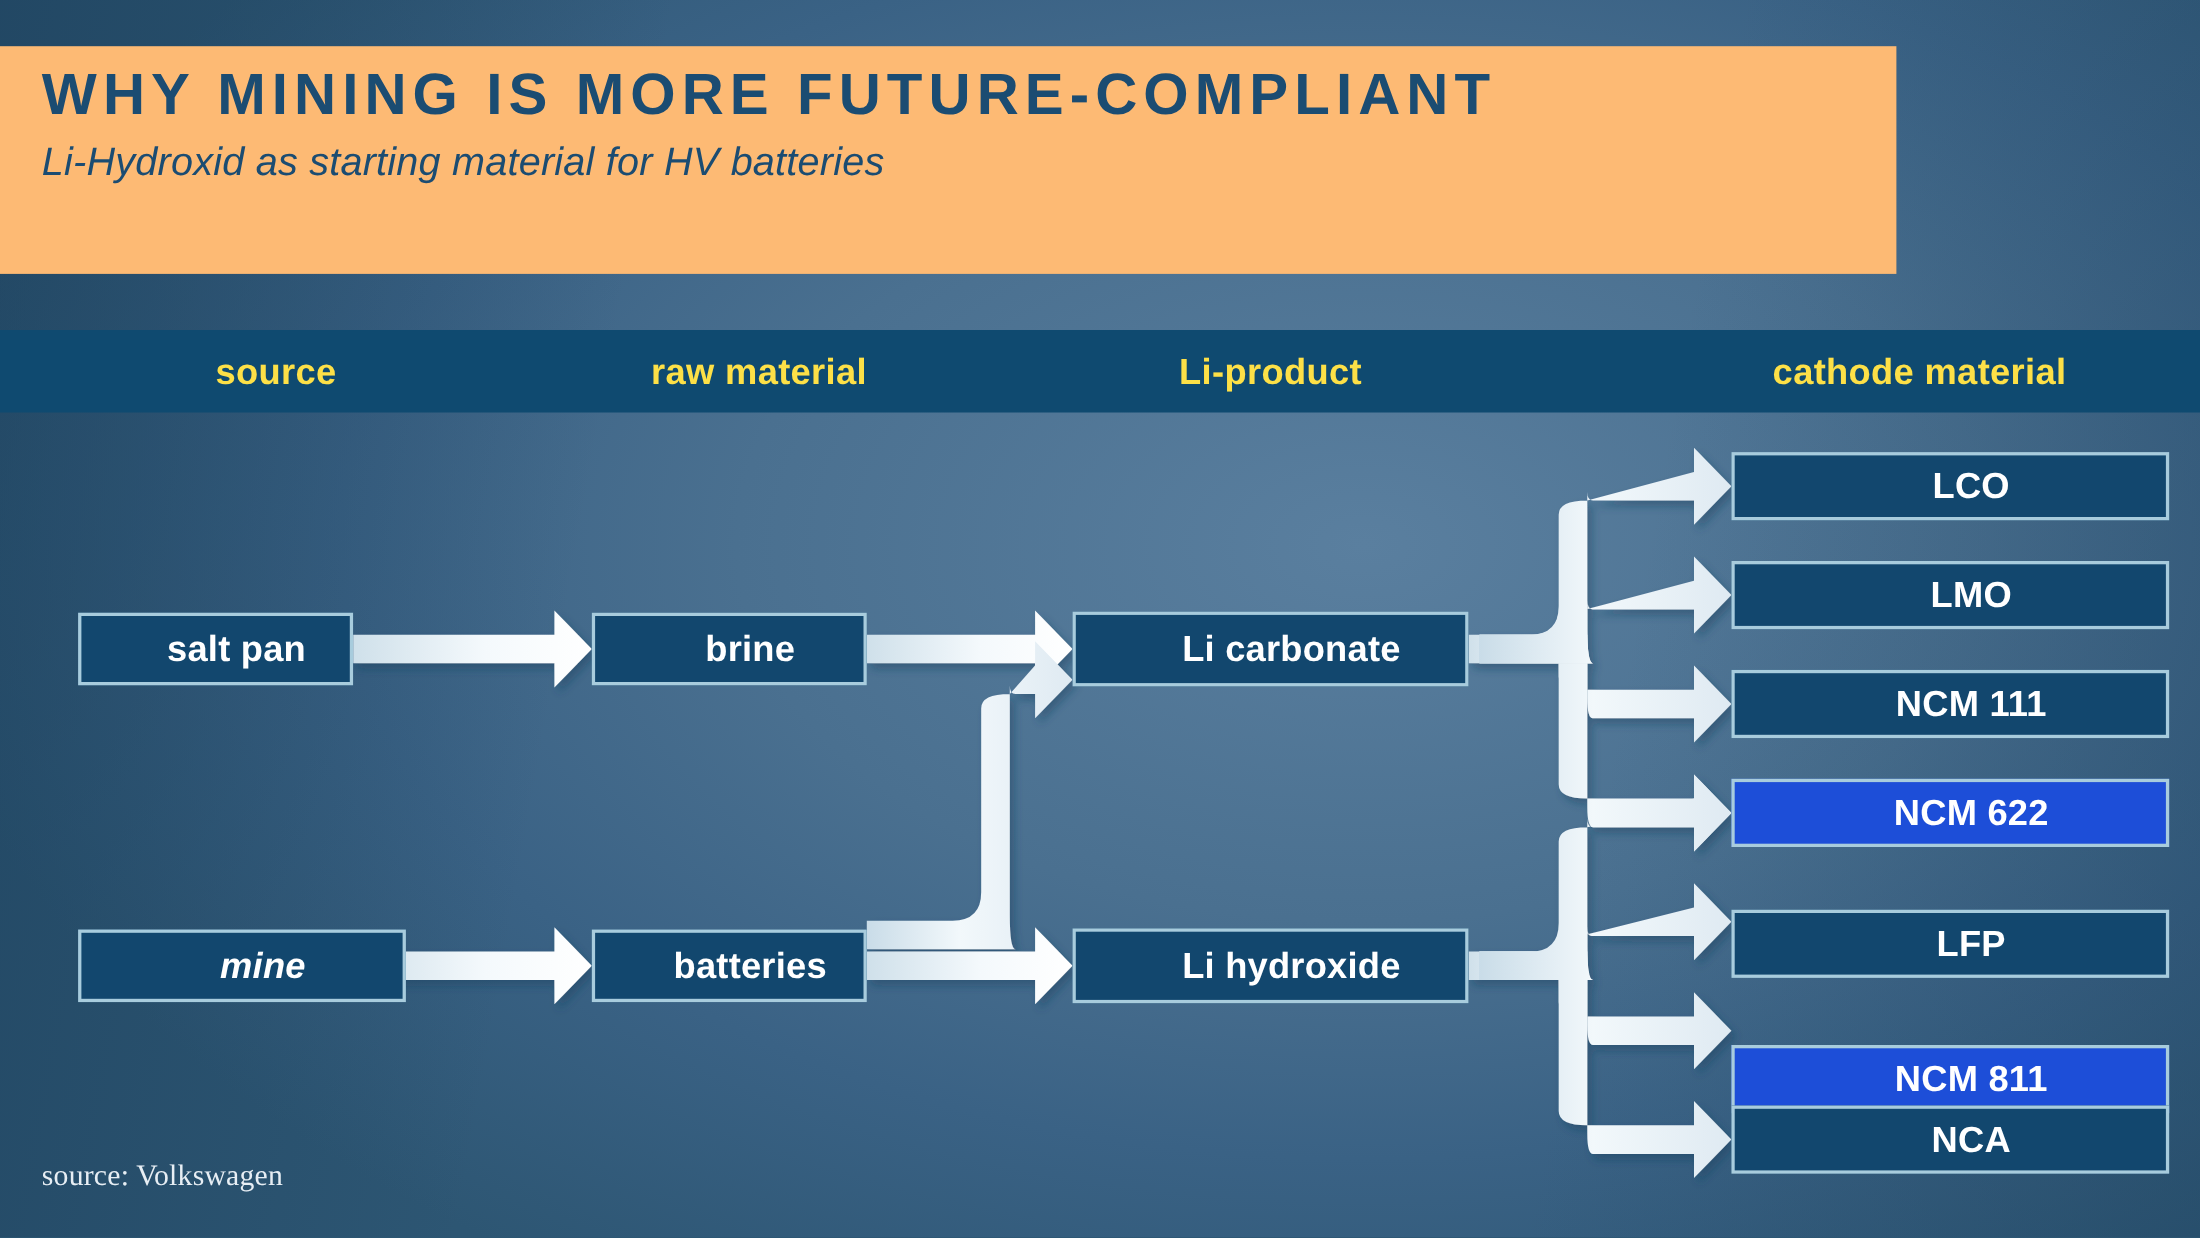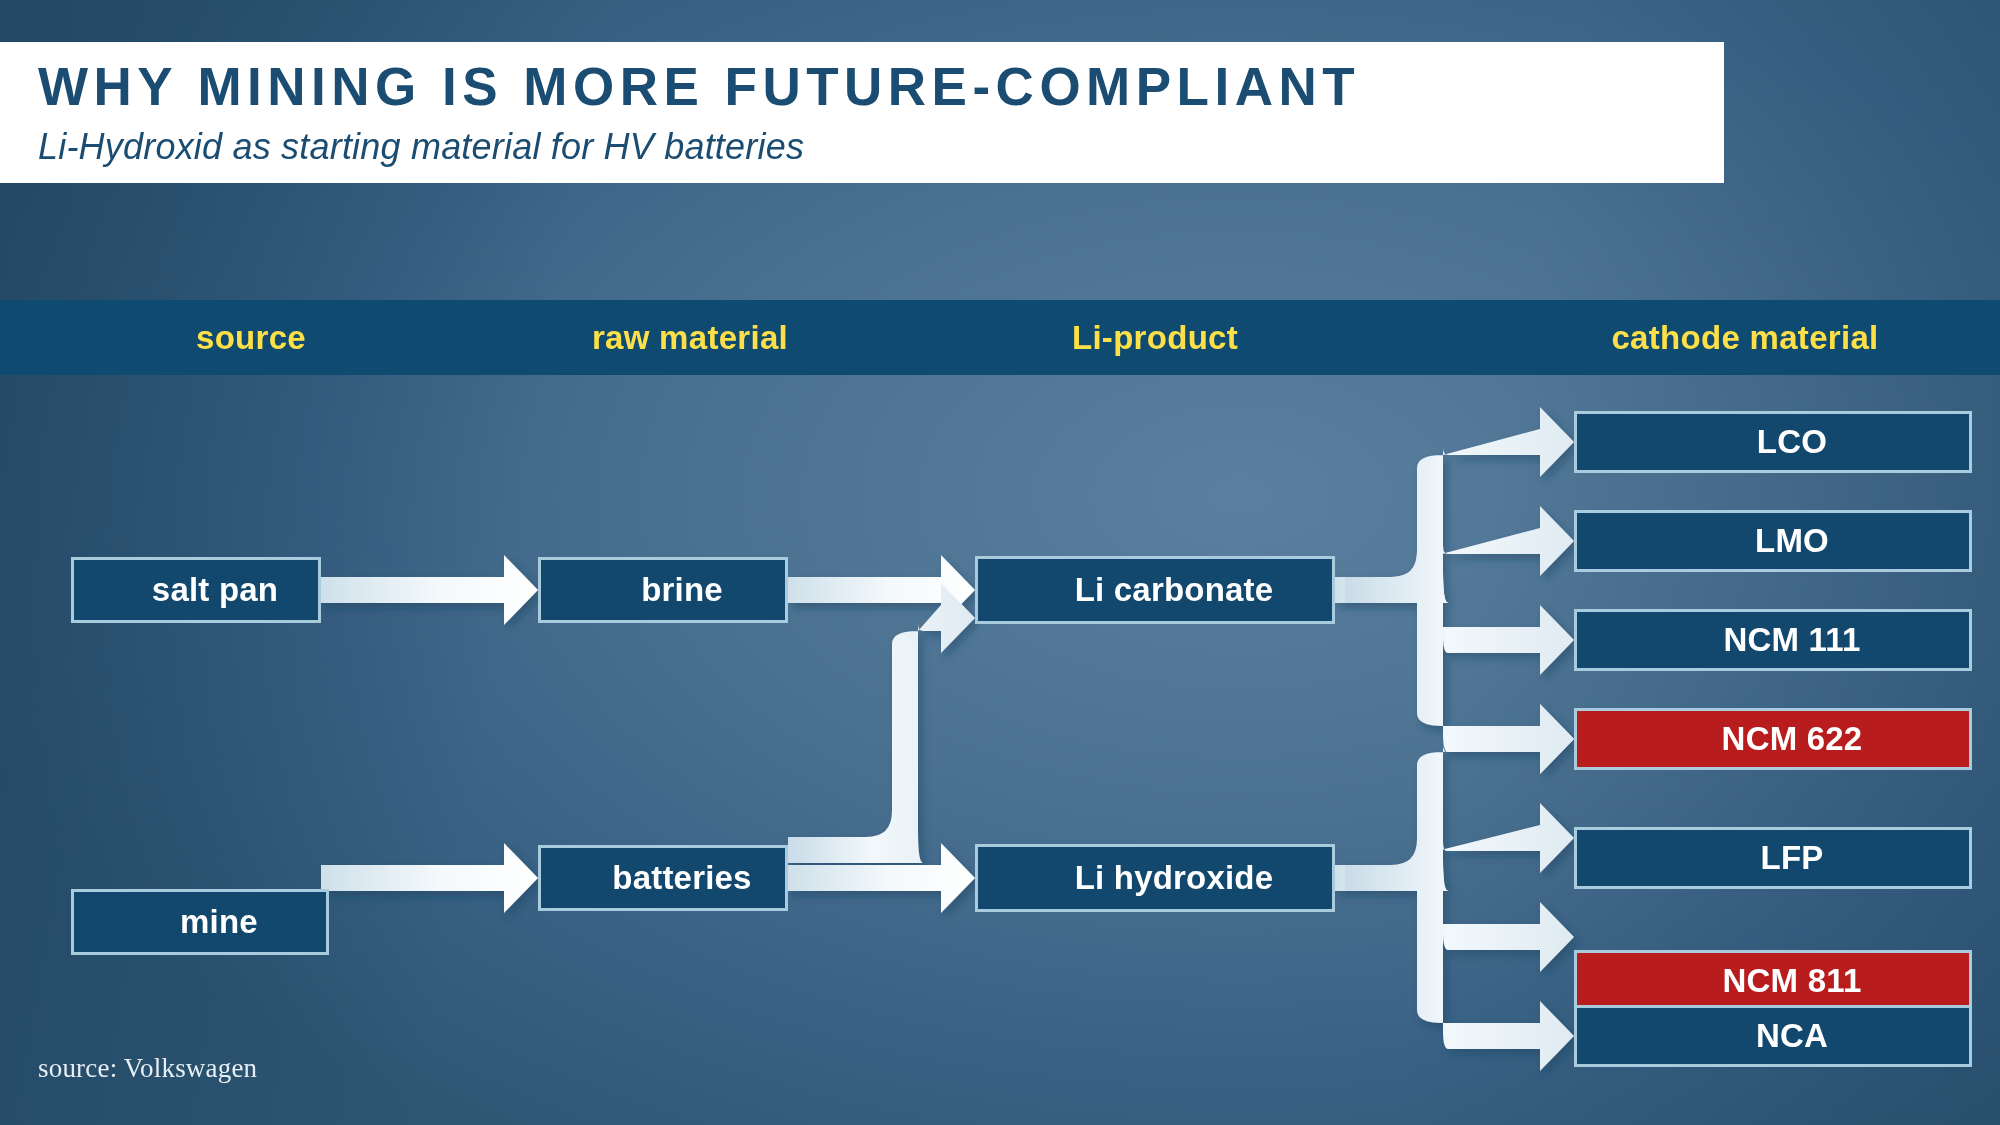--- a/index.html
+++ b/index.html
@@ -17,22 +17,22 @@
     background:
       radial-gradient(ellipse 1500px 900px at 62% 44%, #5a7f9f 0%, #4a7090 38%, #3a6285 62%, #2d5673 88%);
   }
   #bg-vign {
     position:absolute; inset:0;
     background:linear-gradient(100deg, rgba(25,60,88,.55) 0%, rgba(25,60,88,0) 28%, rgba(25,60,88,0) 72%, rgba(30,66,95,.38) 100%);
   }
 
   
   #title-panel {
-    position:absolute; left:0; top:42px; width:1724px; height:141px;
-    background:#ffffff;
+    position:absolute; left:0; top:42px; width:1724px; height:207px;
+    background:#fdba74;
     padding:14px 0 18px 38px;
   }
   #title-main {
     color:#1b4c72;
     font-size:53px;
     font-weight:bold;
     letter-spacing:5.5px;
     line-height:62px;
     white-space:nowrap;
   }
@@ -68,21 +68,21 @@
     display:flex; align-items:center; justify-content:center;
     border:3px solid #a8ccdd;
     color:#ffffff;
     font-weight:bold;
     font-size:33px;
     letter-spacing:.2px;
     z-index:5;
     padding-left:38px;
   }
   .node.blue { background:#12476e; }
-  .node.gold { background:#b91c1c; }
+  .node.gold { background:#1d4ed8; }
 
   
   #source-note {
     position:absolute; left:38px; top:1053px;
     color:#e7eef4; font-size:27px; font-weight:normal;
     letter-spacing:.2px;
     font-family:Liberation Serif, serif;
   }
 </style>
 </head>
@@ -164,21 +164,21 @@
   </svg>
 <div class="node blue" style="left: 71px; top: 557px; width: 250px; height: 66px; text-align: right;">
       <span>salt pan</span>
     </div>
     <div class="node blue" style="left: 538px; top: 557px; width: 250px; height: 66px;">
       <span>brine</span>
     </div>
     <div class="node blue" style="left: 975px; top: 556px; width: 360px; height: 68px;">
       <span>Li carbonate</span>
     </div>
-    <div class="node blue" style="left: 71px; top: 889px; width: 258px; height: 66px;">
+    <div class="node blue" style="left: 71px; top: 845px; width: 298px; height: 66px; font-style: italic;">
       <span>mine</span>
     </div>
     <div class="node blue" style="left: 538px; top: 845px; width: 250px; height: 66px;">
       <span>batteries</span>
     </div>
     <div class="node blue" style="left: 975px; top: 844px; width: 360px; height: 68px;">
       <span>Li hydroxide</span>
     </div>
     <div class="node blue" style="left: 1574px; top: 411px; width: 398px; height: 62px;">
       <span>LCO</span>

